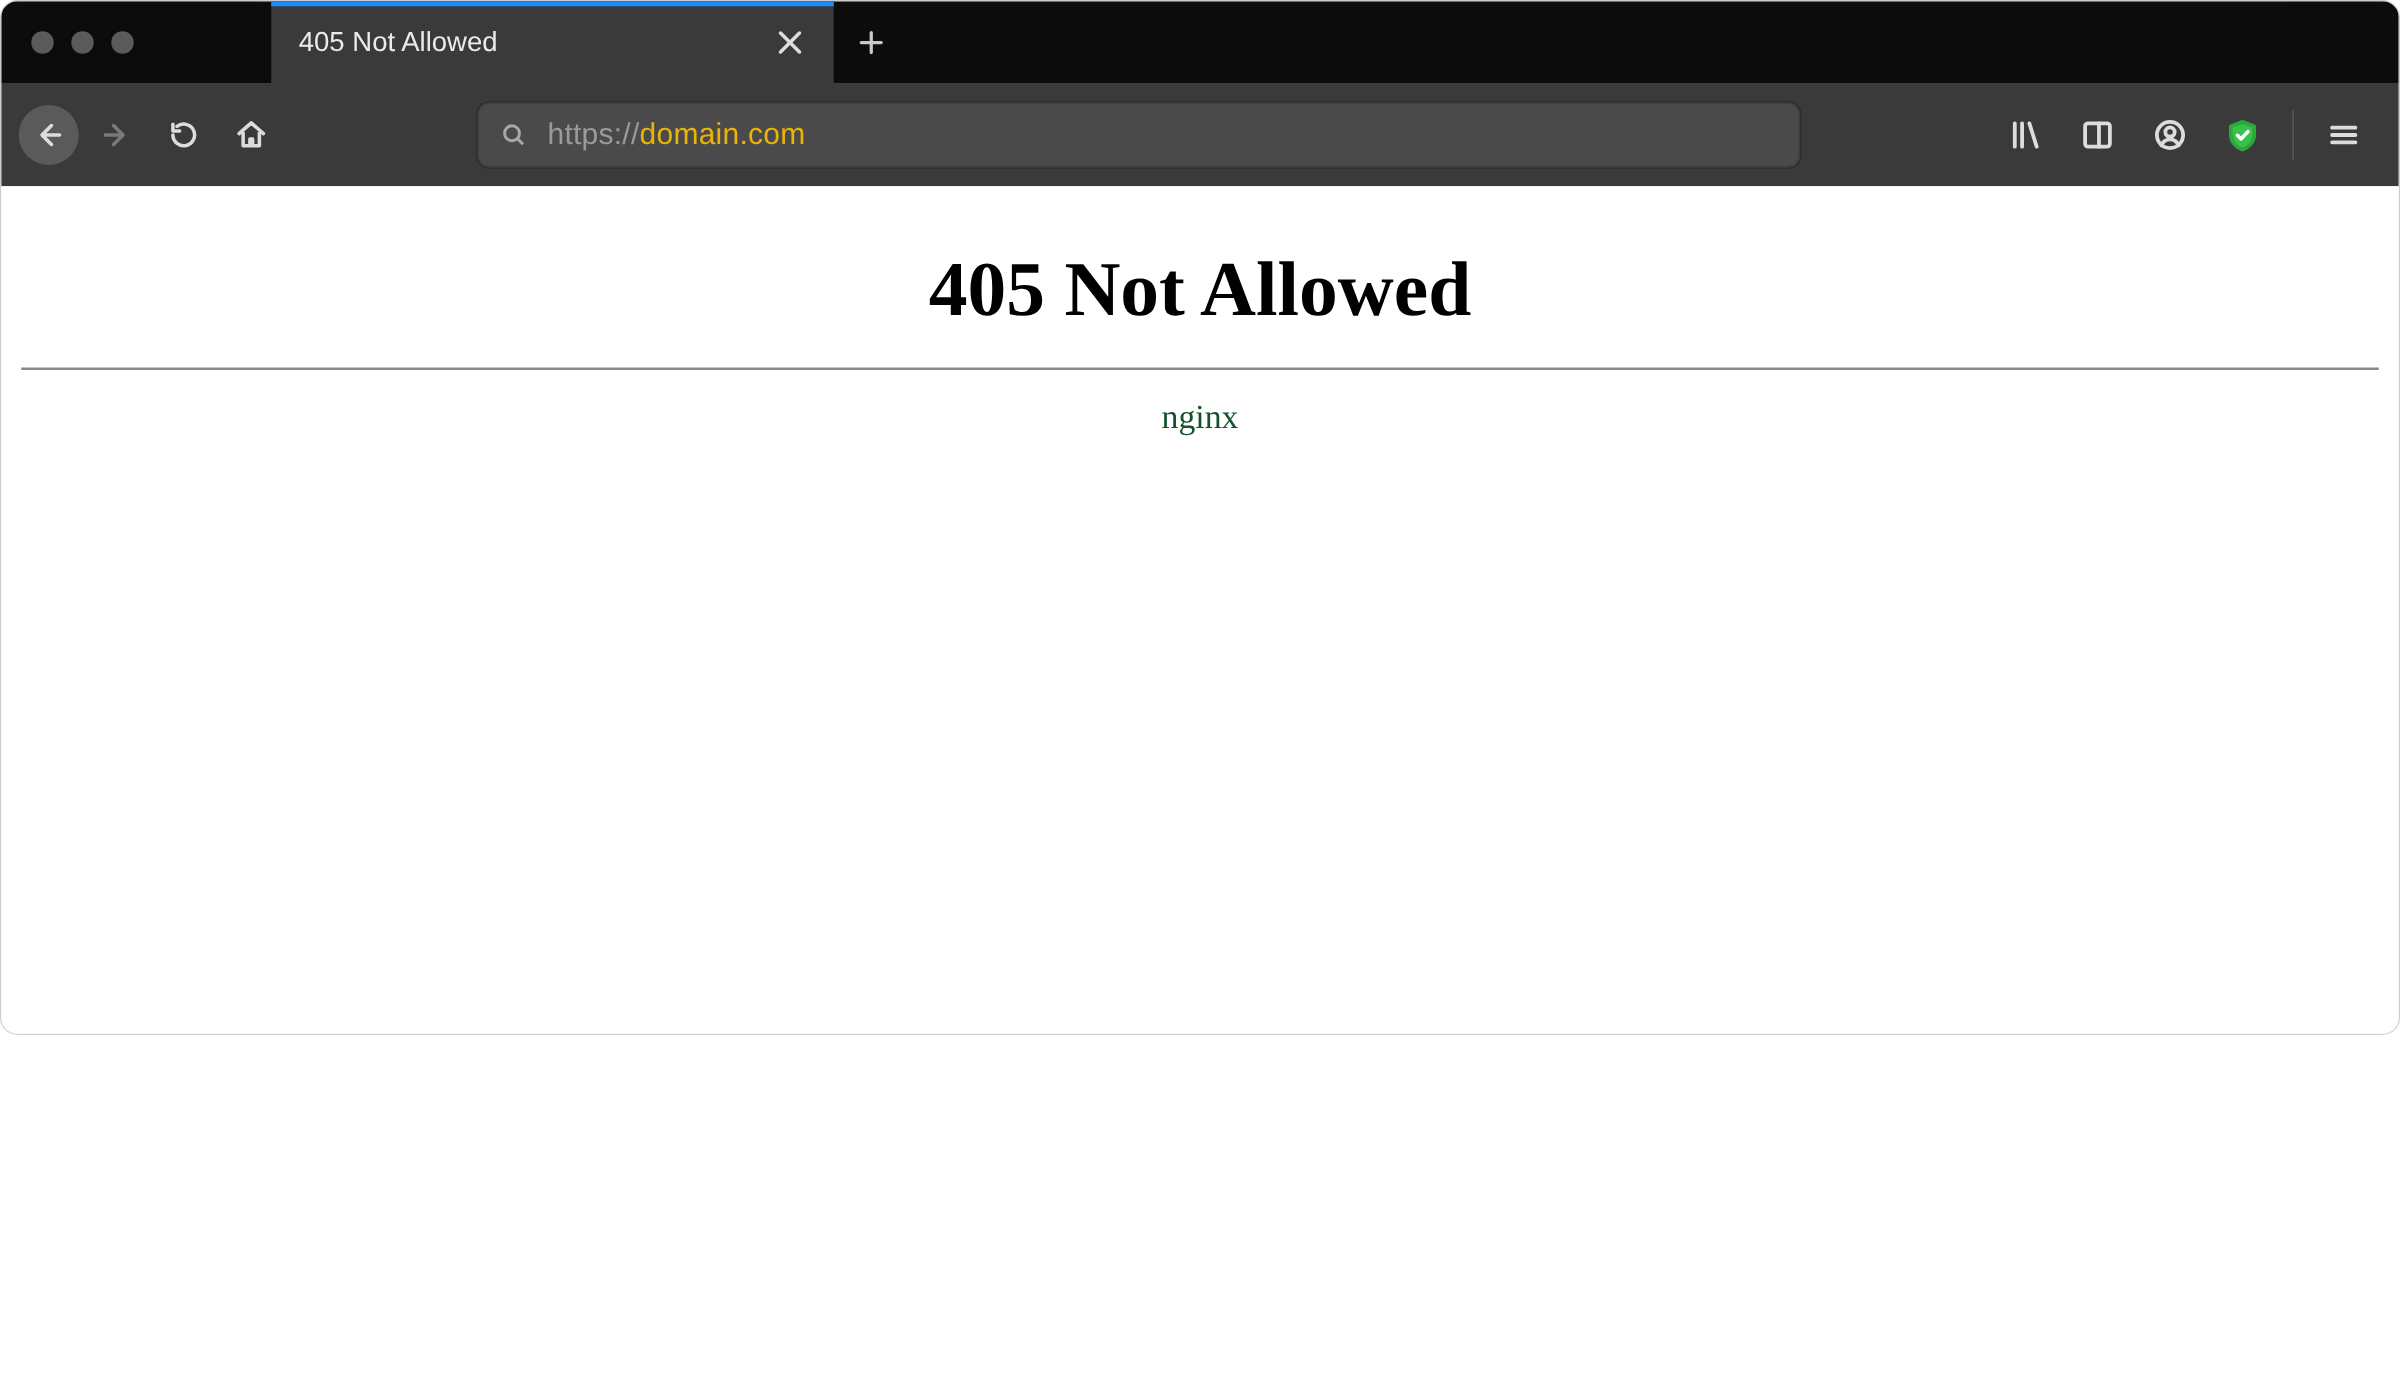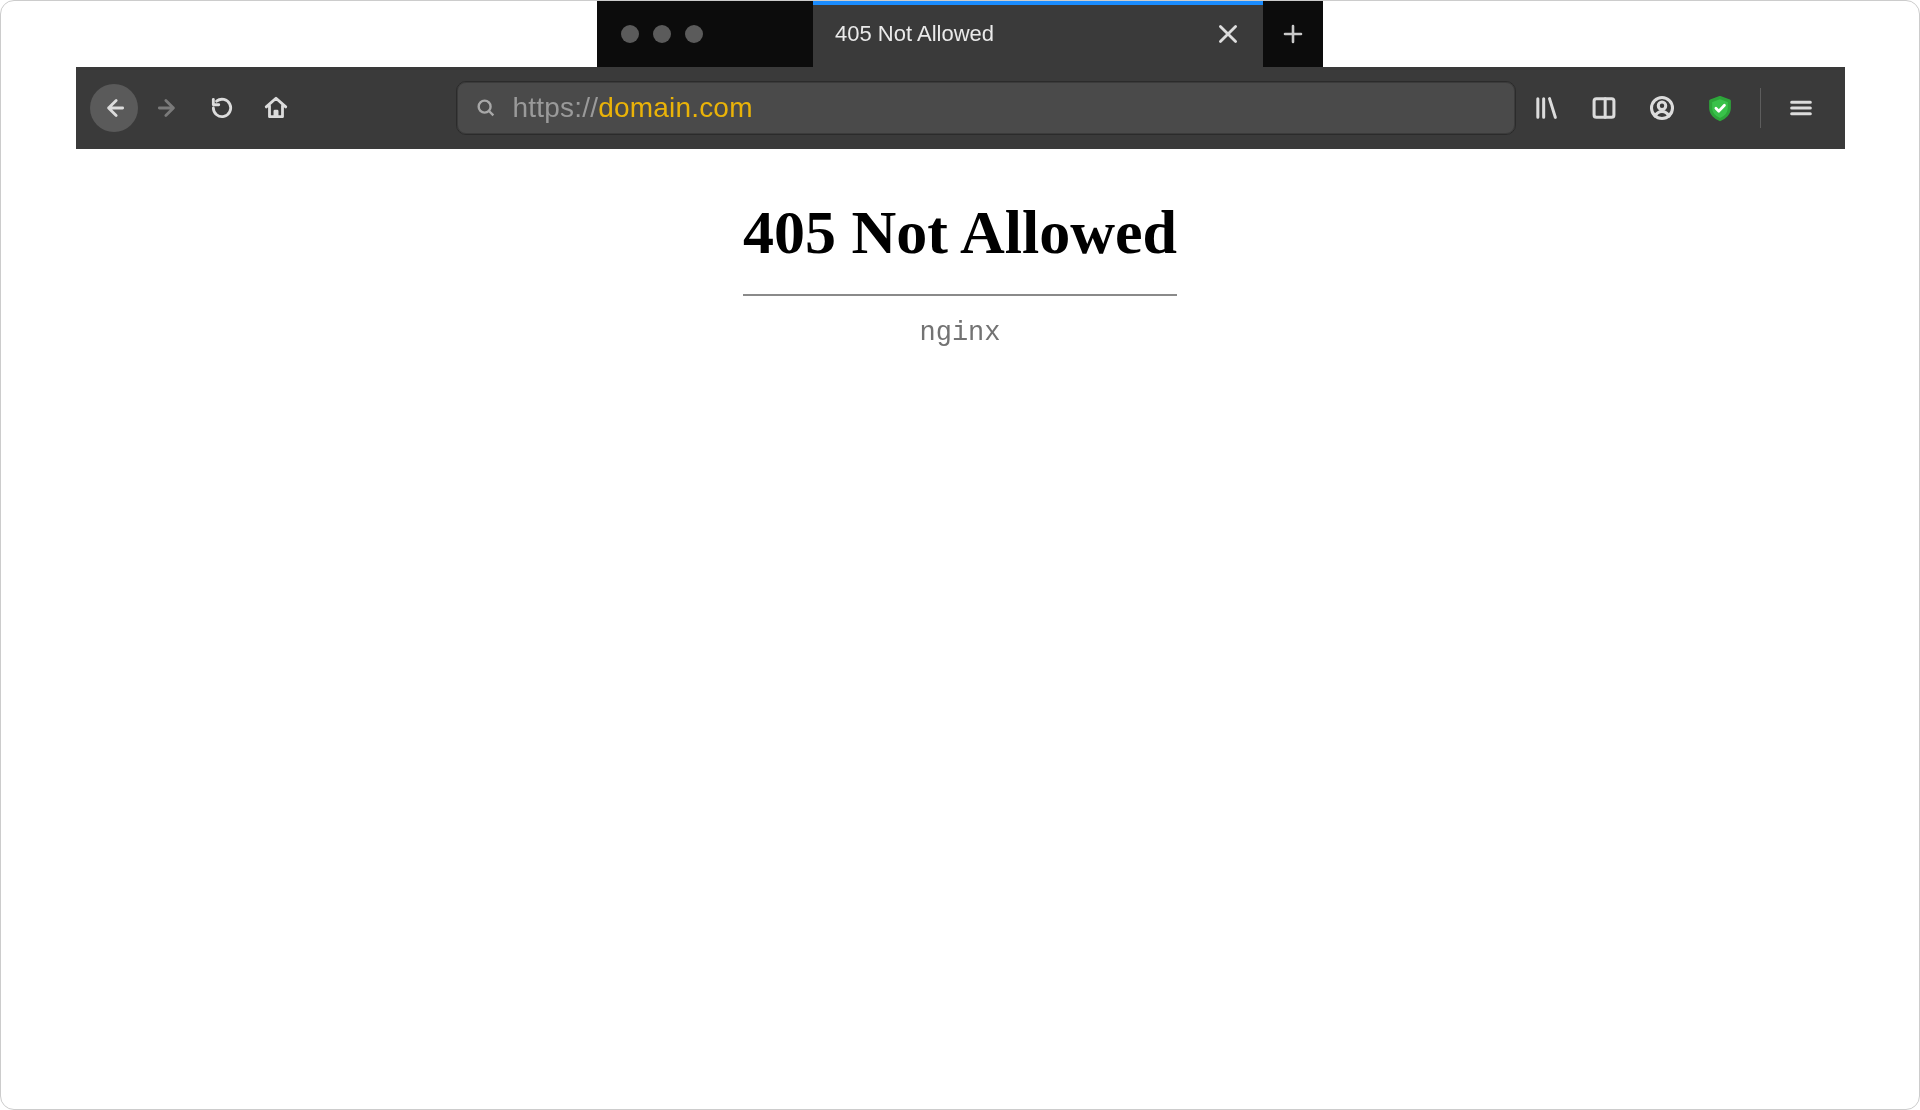--- a/index.html
+++ b/index.html
@@ -1,17 +1,17 @@
 <!DOCTYPE html>
 <html><head>
 <meta charset="utf-8">
 <style>
   * { box-sizing: border-box; margin:0; padding:0; }
   html,body { width:1920px; height:1110px; font-family: -apple-system, BlinkMacSystemFont, "Segoe UI", Arial, sans-serif; background:#fff; overflow:hidden; }
-  .window { width:1920px; height:1110px; display:flex; flex-direction:column; border:1px solid #ccc; border-radius:14px; overflow:hidden;align-items:center; }
+  .window { width:1920px; height:828px; display:flex; flex-direction:column; border:1px solid #ccc; border-radius:14px; overflow:hidden; }
 
   
   .titlebar { height:66px; background:#0c0c0c; display:flex; align-items:center; position:relative; }
   .traffic-lights { display:flex; gap:14px; padding-left:24px; align-items:center; }
   .tlight { width:18px; height:18px; border-radius:50%; background:#5b5b5b; }
   .tabstrip { display:flex; align-items:stretch; height:100%; margin-left:110px; }
   .tab { width:450px; height:100%; background:#3a3a3a; display:flex; align-items:center; padding:0 22px; position:relative; color:#eaeaea; font-size:22px; font-weight:500; }
   .tab .top-accent { position:absolute; top:0; left:0; right:0; height:4px; background:#1a8cff; }
   .tab .title { flex:1; white-space:nowrap; overflow:hidden; text-overflow:ellipsis; }
   .tab .close { width:26px; height:26px; display:flex; align-items:center; justify-content:center; color:#ddd; font-size:22px; cursor:pointer; }
@@ -21,35 +21,35 @@
   .toolbar { height:82px; background:#3a3a3a; display:flex; align-items:center; padding:0 14px; gap:6px; }
   .tool-btn { width:48px; height:48px; display:flex; align-items:center; justify-content:center; color:#dcdcdc; border-radius:50%; cursor:pointer; }
   .tool-btn.disabled { color:#7a7a7a; cursor:default; }
   .tool-btn.circle-bg { background:#5a5a5a; }
   .tool-btn svg { width:26px; height:26px; stroke:currentColor; fill:none; stroke-width:2.6; stroke-linecap:round; stroke-linejoin:round; }
 
   .urlbar-wrap { flex:0 0 auto; margin-left:150px; width:1060px; }
   .urlbar { height:54px; background:#4a4a4a; border:1px solid #2b2b2b; border-radius:10px; display:flex; align-items:center; padding:0 18px; gap:16px; box-shadow: inset 0 0 0 1px rgba(0,0,0,0.2); }
   .urlbar .search-ico { color:#a8a8a8; width:22px; height:22px; display:flex; align-items:center; justify-content:center; }
   .urlbar .search-ico svg { width:22px; height:22px; stroke:currentColor; fill:none; stroke-width:2.6; }
-  .urlbar .url { color:#d9d9d9; font-size:28px; letter-spacing:0.2px; display:flex; align-items:baseline; }
+  .urlbar .url { color:#d9d9d9; font-size:24px; letter-spacing:0.2px; display:flex; align-items:baseline; }
   .urlbar .url .proto { color:#9a9a9a; }
   .urlbar .url .domain { color:#eab308; font-weight:500; }
 
   .toolbar-right { margin-left:auto; display:flex; align-items:center; gap:10px; padding-right:6px; }
   .toolbar-right .sep { width:1px; height:40px; background:#5d5d5d; margin:0 6px; }
   .toolbar-right .tool-btn svg { width:28px; height:28px; }
   .shield-ico svg { fill:#39c24a; stroke:#39c24a; }
 
   
   .page { flex:1; background:#fff; overflow:auto; }
   .error-body { padding:20px 16px; }
   .error-body h1 { font-family: "Times New Roman", Times, serif; font-weight:700; font-size:62px; text-align:center; margin-top:28px; margin-bottom:26px; color:#000; }
   .error-body hr { border:none; border-top:2px solid #8a8a8a; margin:10px 0 22px 0; }
-  .error-body p.center { font-family: Liberation Mono, monospace; text-align:center; font-size:27px; color:#737373; }
+  .error-body p.center { font-family: Liberation Serif, serif; text-align:center; font-size:27px; color:#14532d; }
 </style>
 </head>
 <body>
 
 <div class="window">
 
   <div class="titlebar">
     <div class="traffic-lights">
       <div class="tlight"></div>
       <div class="tlight"></div>

